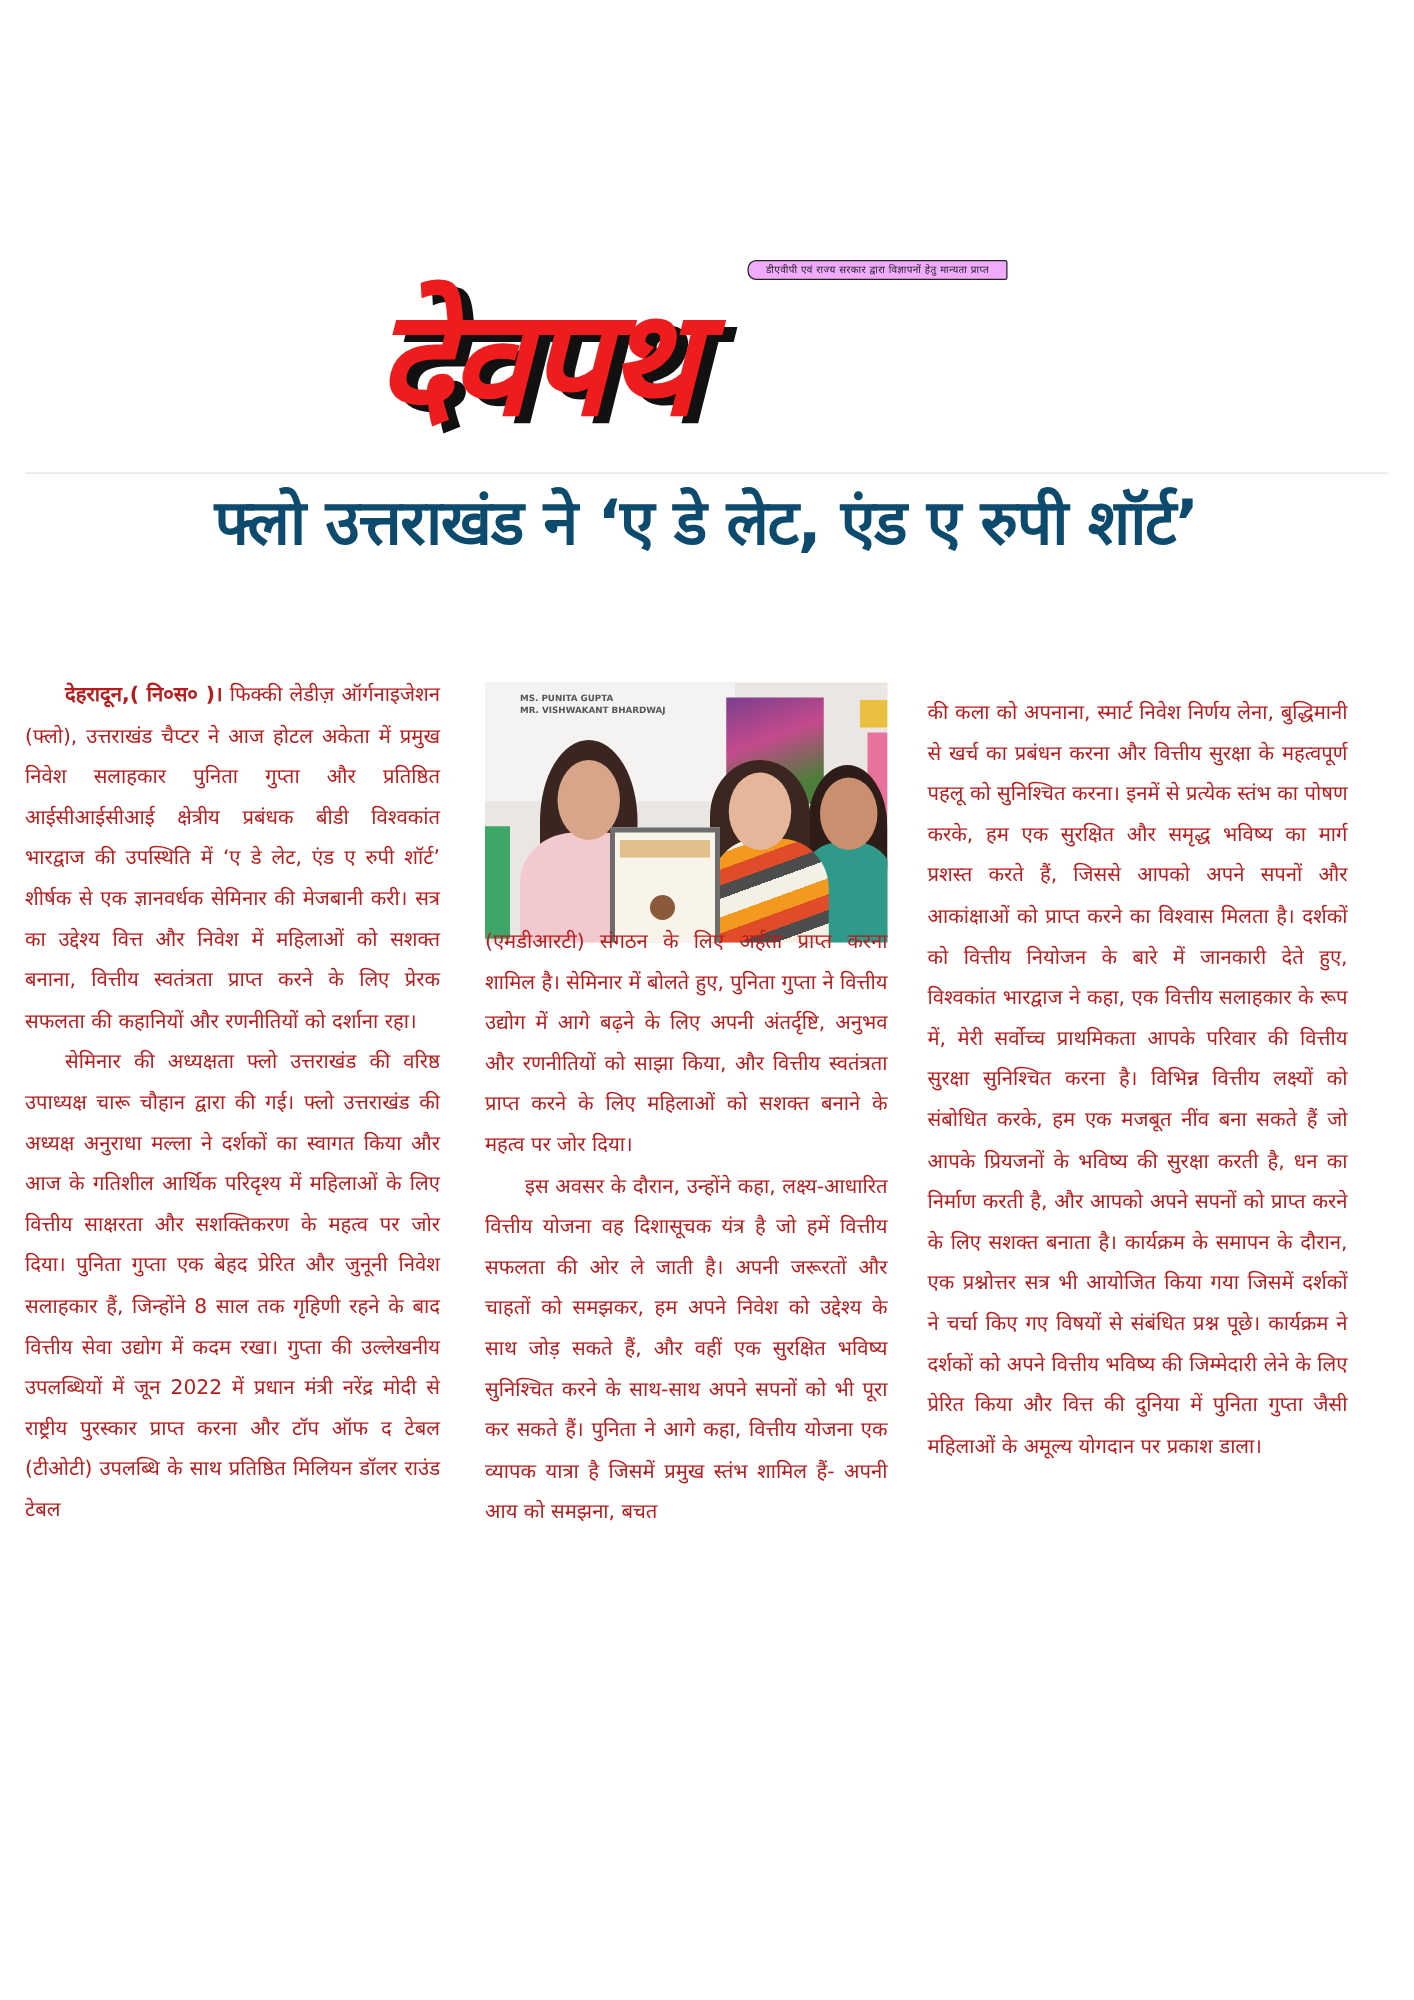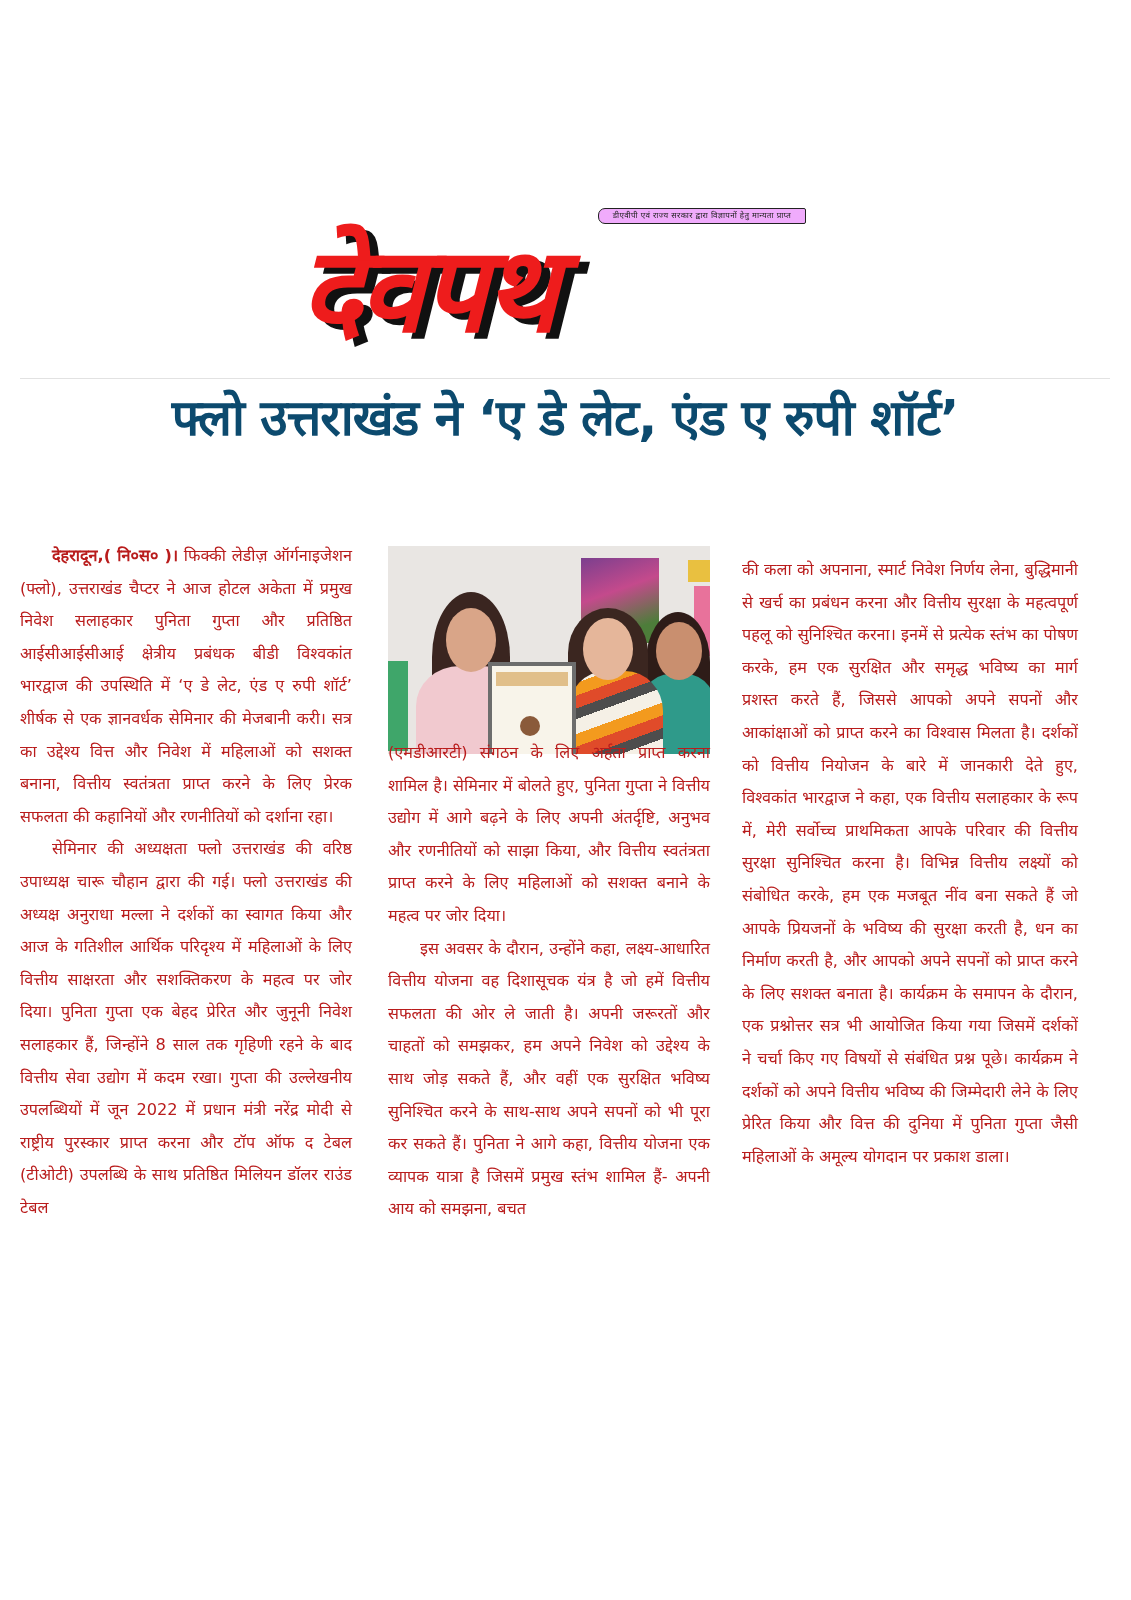--- a/index.html
+++ b/index.html
@@ -52,20 +52,26 @@
 <div class="headline">
   <div class="l1">फ्लो उत्तराखंड ने ‘ए डे लेट, एंड ए रुपी शॉर्ट’</div>
 </div>
 
 <div class="col col1">
   <p class="indent"><span class="dateline">देहरादून,( नि०स० )।</span><span> फिक्की लेडीज़ ऑर्गनाइजेशन (फ्लो), उत्तराखंड चैप्टर ने आज होटल अकेता में प्रमुख निवेश सलाहकार पुनिता गुप्ता और प्रतिष्ठित आईसीआईसीआई क्षेत्रीय प्रबंधक बीडी विश्वकांत भारद्वाज की उपस्थिति में ‘ए डे लेट, एंड ए रुपी शॉर्ट’ शीर्षक से एक ज्ञानवर्धक सेमिनार की मेजबानी करी। सत्र का उद्देश्य वित्त और निवेश में महिलाओं को सशक्त बनाना, वित्तीय स्वतंत्रता प्राप्त करने के लिए प्रेरक सफलता की कहानियों और रणनीतियों को दर्शाना रहा।</span></p>
   <p class="indent">सेमिनार की अध्यक्षता फ्लो उत्तराखंड की वरिष्ठ उपाध्यक्ष चारू चौहान द्वारा की गई। फ्लो उत्तराखंड की अध्यक्ष अनुराधा मल्ला ने दर्शकों का स्वागत किया और आज के गतिशील आर्थिक परिदृश्य में महिलाओं के लिए वित्तीय साक्षरता और सशक्तिकरण के महत्व पर जोर दिया। पुनिता गुप्ता एक बेहद प्रेरित और जुनूनी निवेश सलाहकार हैं, जिन्होंने 8 साल तक गृहिणी रहने के बाद वित्तीय सेवा उद्योग में कदम रखा। गुप्ता की उल्लेखनीय उपलब्धियों में जून 2022 में प्रधान मंत्री नरेंद्र मोदी से राष्ट्रीय पुरस्कार प्राप्त करना और टॉप ऑफ द टेबल (टीओटी) उपलब्धि के साथ प्रतिष्ठित मिलियन डॉलर राउंड टेबल</p>
 </div>
 
 <div class="photo">
+  <div class="bg-board">
+    <div class="board-text">
+      <div>MS. PUNITA GUPTA</div>
+      <div>MR. VISHWAKANT BHARDWAJ</div>
+    </div>
+  </div>
   <div class="screen"></div>
   <div class="yellow"></div>
   <div class="pink"></div>
   <div class="green"></div>
   <div class="person p1-hair"></div>
   <div class="person p1-body"></div>
   <div class="person p1-face"></div>
   <div class="person p3-hair"></div>
   <div class="person p3-body"></div>
   <div class="person p3-face"></div>

